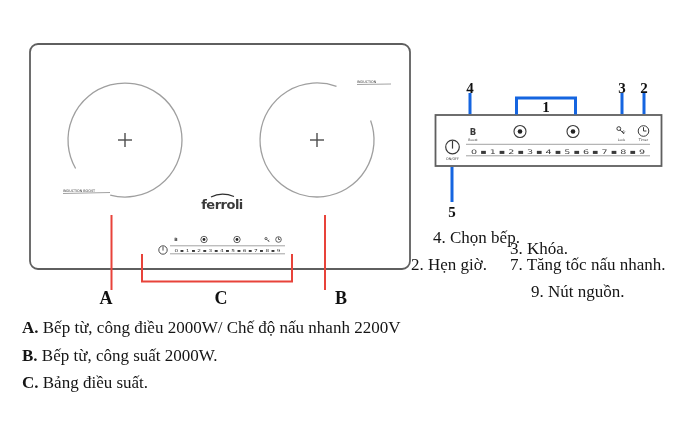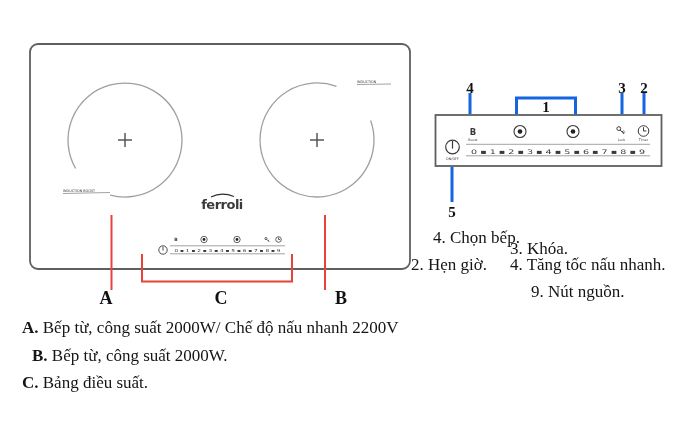--- a/index.html
+++ b/index.html
@@ -147,18 +147,18 @@
 <div class="abs callout-num" style="left:644px;top:81px">2</div>
 <div class="abs callout-num" style="left:452px;top:205px">5</div>
 
 <div class="abs abc-label" style="left:106px;top:289px">A</div>
 <div class="abs abc-label" style="left:221px;top:289px">C</div>
 <div class="abs abc-label" style="left:341px;top:289px">B</div>
 
 <div class="abs legend-item" style="left:433px;top:227px">4. Chọn bếp.</div>
 <div class="abs legend-item" style="left:411px;top:254px">2. Hẹn giờ.</div>
 <div class="abs legend-item" style="left:510px;top:238px">3. Khóa.</div>
-<div class="abs legend-item" style="left:510px;top:254px">4. Tăng tốc nấu nhanh.</div>
+<div class="abs legend-item" style="left:510px;top:254px">7. Tăng tốc nấu nhanh.</div>
 <div class="abs legend-item" style="left:531px;top:281px">9. Nút nguồn.</div>
 
-<div class="abs legend-item" style="left:22px;top:317px"><b>A.</b><span> Bếp từ, công suất 2000W/ Chế độ nấu nhanh 2200V</span></div>
-<div class="abs legend-item" style="left:32px;top:345px"><b>B.</b><span> Bếp từ, công suất 2000W.</span></div>
+<div class="abs legend-item" style="left:22px;top:317px"><b>A.</b><span> Bếp từ, công điều 2000W/ Chế độ nấu nhanh 2200V</span></div>
+<div class="abs legend-item" style="left:22px;top:345px"><b>B.</b><span> Bếp từ, công suất 2000W.</span></div>
 <div class="abs legend-item" style="left:22px;top:372px"><b>C.</b><span> Bảng điều suất.</span></div>
 
 </body></html>

